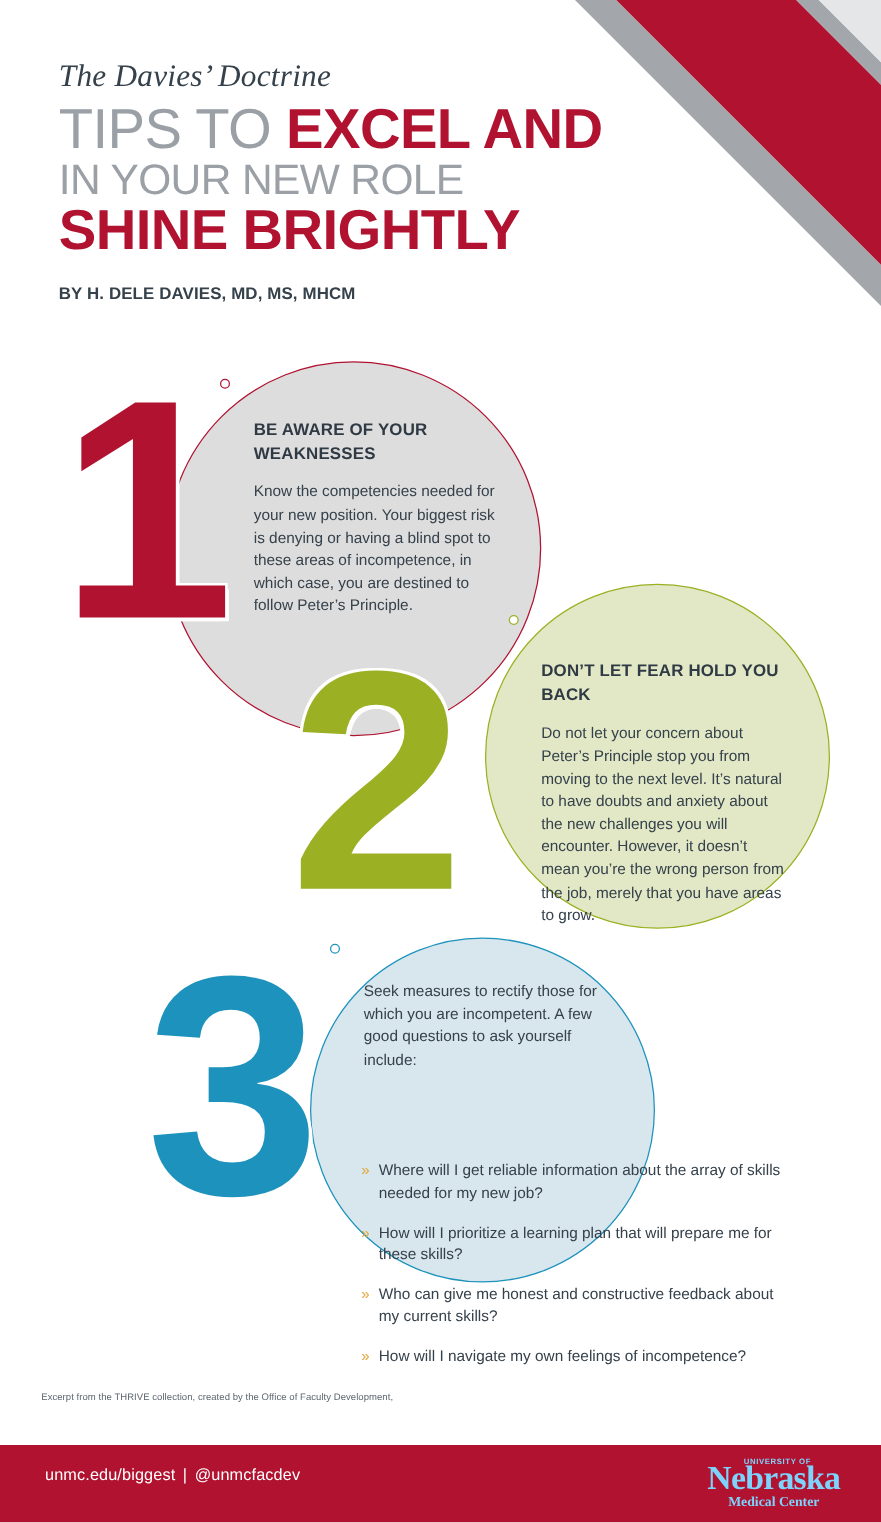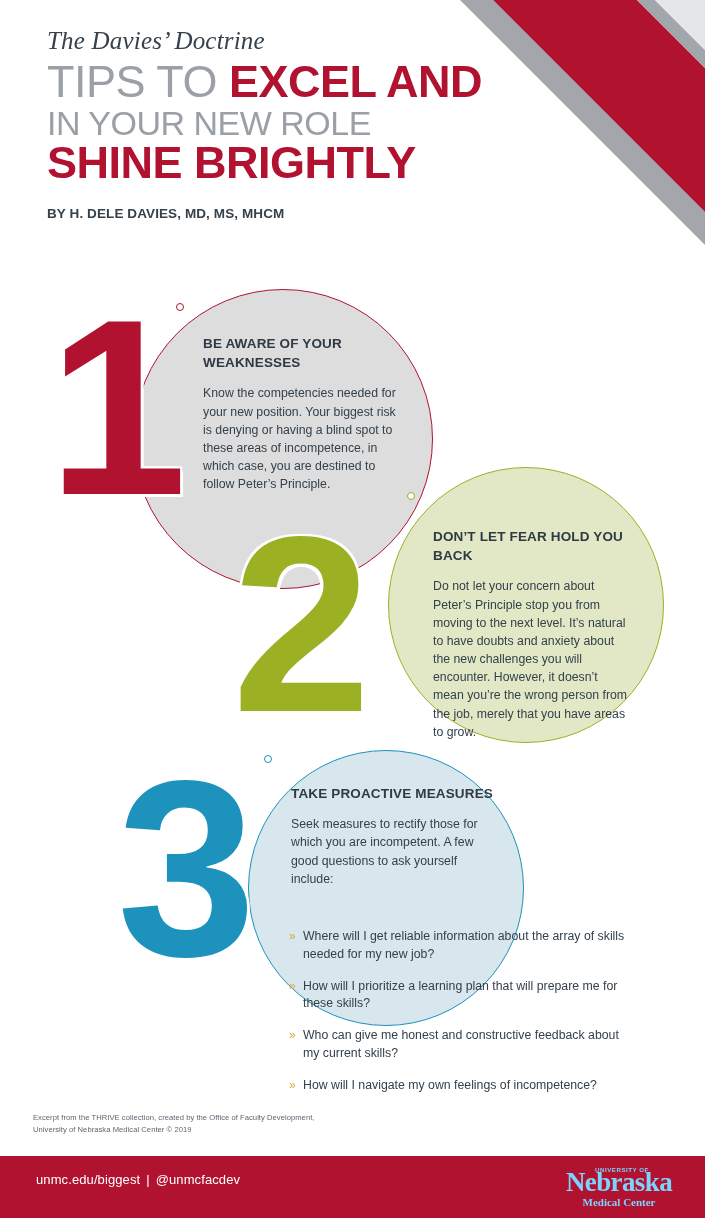--- a/index.html
+++ b/index.html
@@ -9,21 +9,21 @@
     font-family:"Liberation Sans","DejaVu Sans",sans-serif;
     overflow:hidden;
     position:relative;
   }
   .page{position:relative;width:705px;height:1218px;overflow:hidden;background:#fff;}
 
   
   .corner{position:absolute;top:0;right:0;width:340px;height:290px;overflow:hidden;pointer-events:none;}
 
   
-  .header{position:absolute;left:47px;top:27px;width:470px;z-index:5;}
+  .header{position:absolute;left:47px;top:48px;width:470px;z-index:5;}
   .kicker{
     font-family:"Liberation Serif","DejaVu Serif",serif;
     font-style:italic;font-size:25px;color:#35414b;
     letter-spacing:.2px;line-height:1.1;margin:0 0 6px 0;
   }
   .hl{margin:0;line-height:.95;letter-spacing:-0.5px;white-space:nowrap;}
   .hl1{font-size:45px;font-weight:bold;}
   .hl2{font-size:45px;font-weight:bold;margin-top:2px;}
   .hl3{font-size:34px;font-weight:normal;margin-top:4px;}
   .gray{color:#9aa0a6;font-weight:normal;}
@@ -150,21 +150,20 @@
     <h3>BE AWARE OF YOUR WEAKNESSES</h3>
     <p>Know the competencies needed for your new position. Your biggest risk is denying or having a blind spot to these areas of incompetence, in which case, you are destined to follow Peter’s Principle.</p>
   </div>
 
   <div class="tb t2">
     <h3>DON’T LET FEAR HOLD YOU BACK</h3>
     <p>Do not let your concern about Peter’s Principle stop you from moving to the next level. It’s natural to have doubts and anxiety about the new challenges you will encounter. However, it doesn’t mean you’re the wrong person from the job, merely that you have areas to grow.</p>
   </div>
 
   <div class="tb t3">
-    <h3>TAKE PROACTIVE MEASURES</h3>
     <p>Seek measures to rectify those for which you are incompetent. A few good questions to ask yourself include:</p>
   </div>
 
   <div class="bullets">
     <div class="bl">
       <span class="bmark">»</span>
       <span class="btxt">Where will I get reliable information about the array of skills needed for my new job?</span>
     </div>
     <div class="bl">
       <span class="bmark">»</span>
@@ -175,21 +174,20 @@
       <span class="btxt">Who can give me honest and constructive feedback about my current skills?</span>
     </div>
     <div class="bl">
       <span class="bmark">»</span>
       <span class="btxt">How will I navigate my own feelings of incompetence?</span>
     </div>
   </div>
 
   <div class="footnote">
     <div>Excerpt from the THRIVE collection, created by the Office of Faculty Development,</div>
-    <div>University of Nebraska Medical Center  © 2019</div>
   </div>
 
   <div class="footer">
     <div class="f-left">
       <div class="f-sub"><span>unmc.edu/biggest</span><span class="f-sep">|</span><span>@unmcfacdev</span></div>
     </div>
     <div class="logo">
       <div class="logo-top">UNIVERSITY OF</div>
       <div class="logo-main">Nebraska</div>
       <div class="logo-sub">Medical Center</div>

